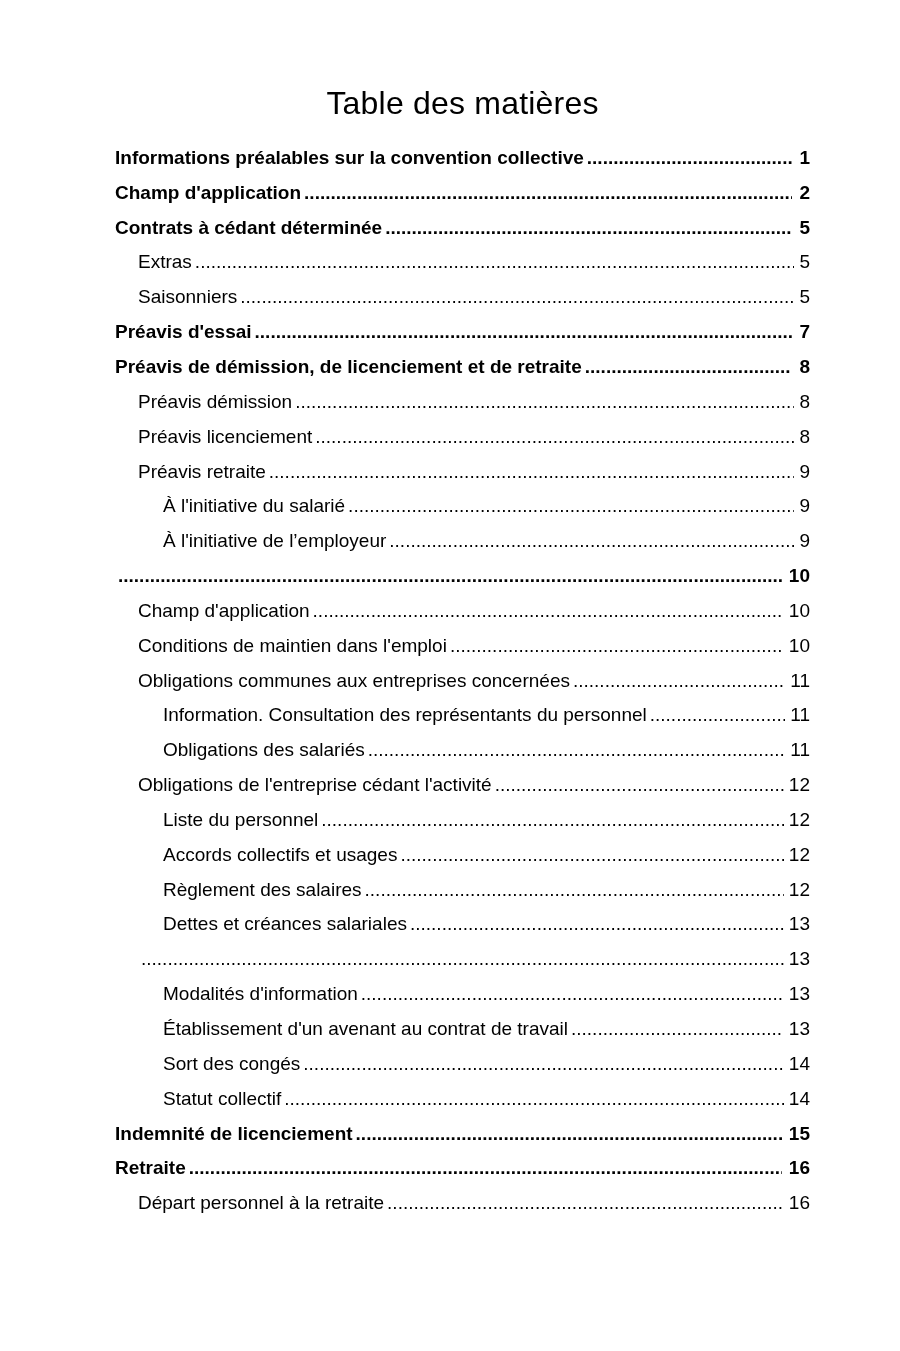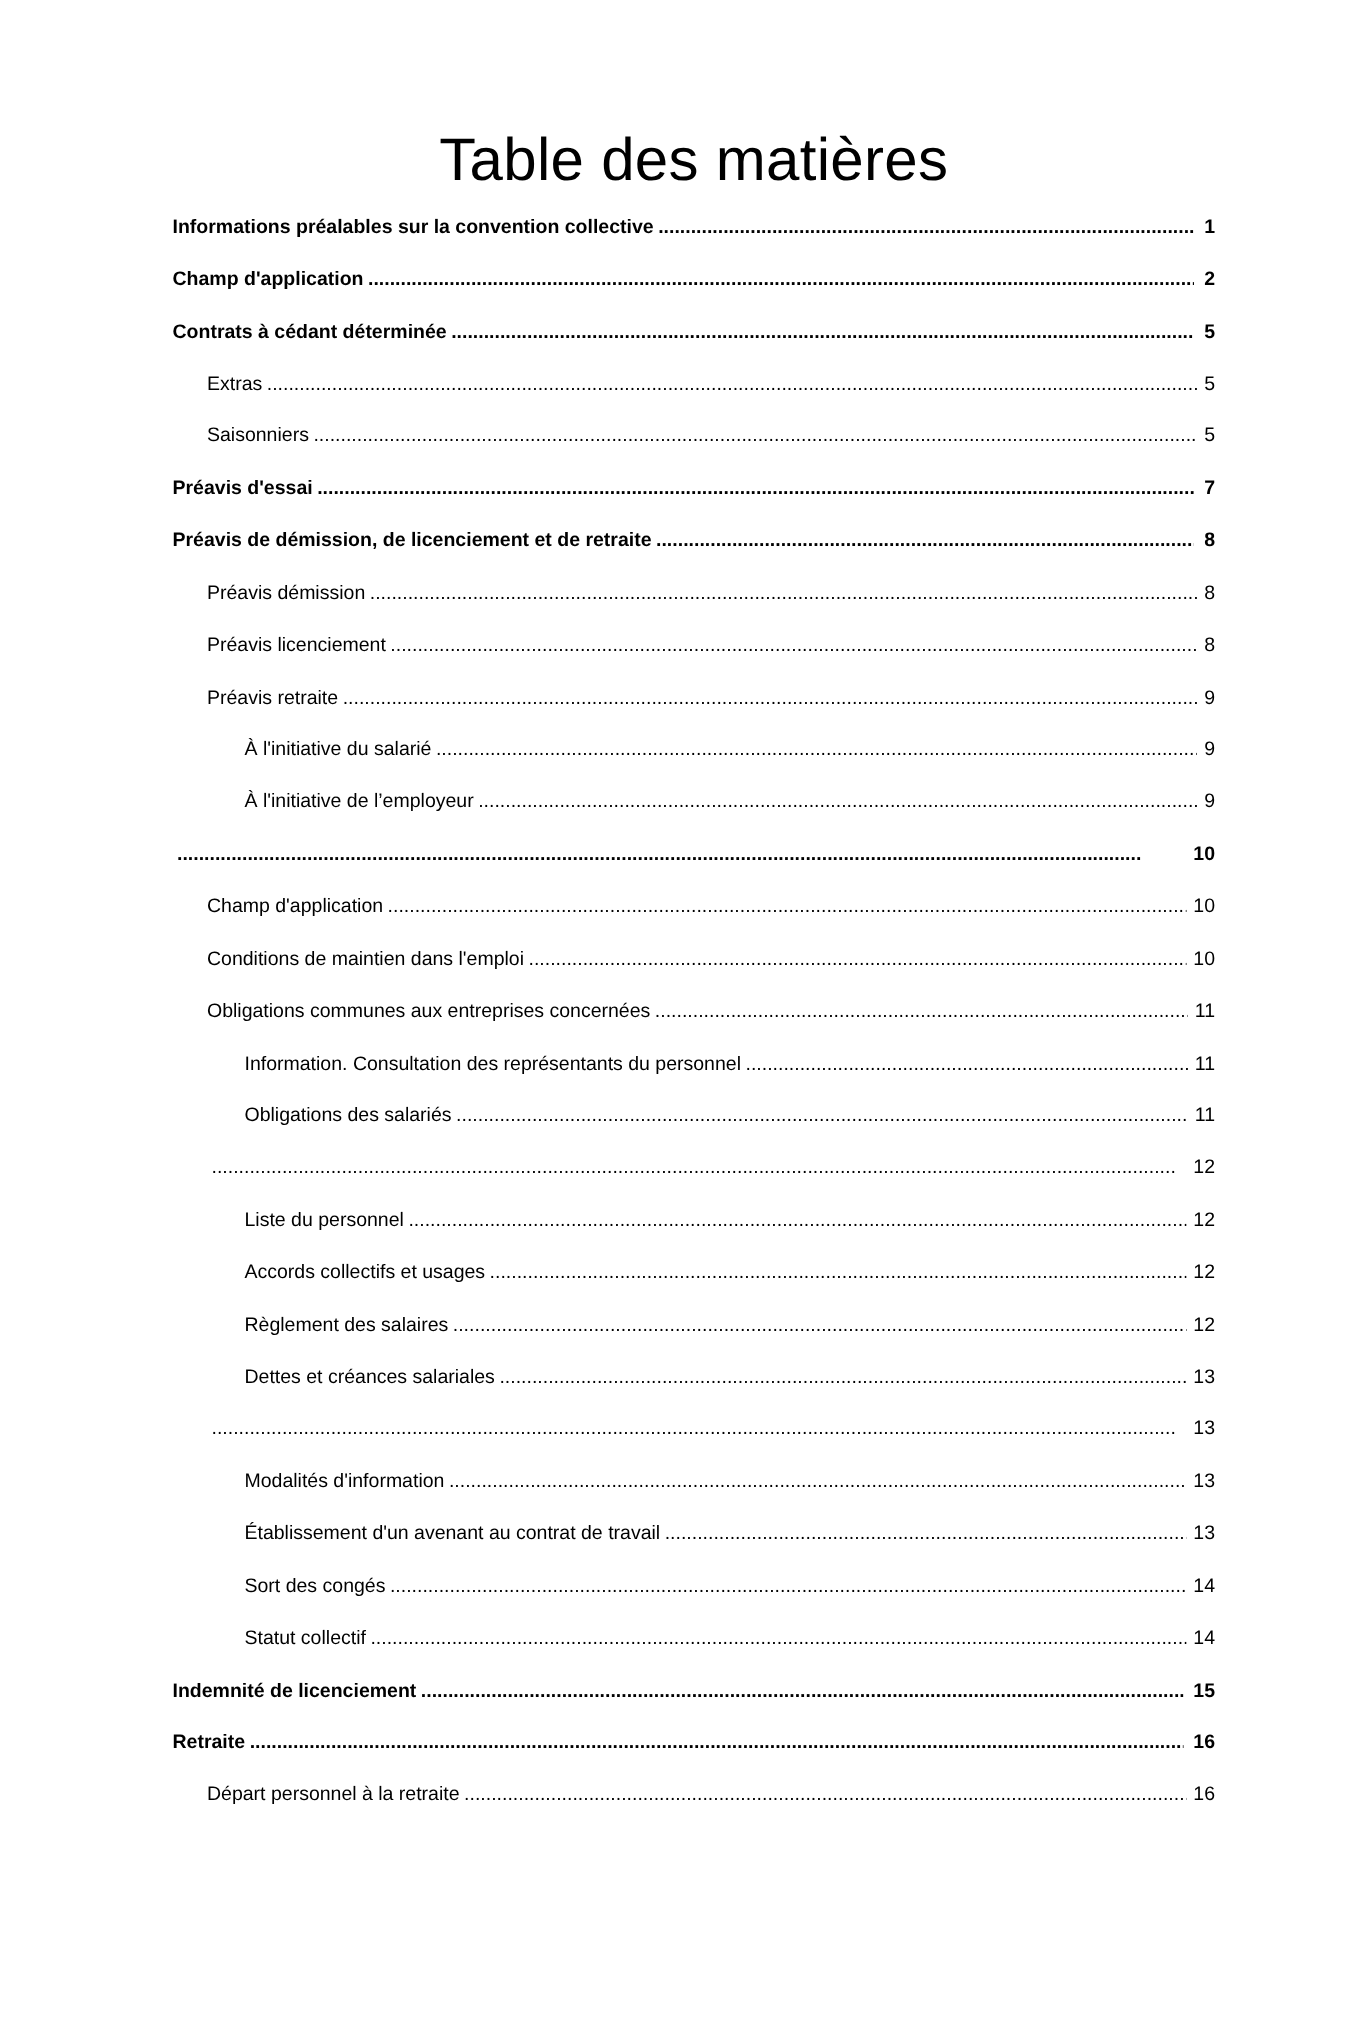--- a/index.html
+++ b/index.html
@@ -11,34 +11,35 @@
     font-family: "Liberation Sans", sans-serif;
     color: #000000;
     overflow: hidden;
   }
   .doc-title {
     position: absolute;
     top: 85px;
     left: 115px;
     width: 695px;
     text-align: center;
-    font-size: 40px;
+    font-size: 32px;
     font-weight: 400;
     letter-spacing: 0.2px;
   }
   .toc {
     position: absolute;
     top: 140px;
     left: 115px;
     width: 695px;
   }
   .toc-row {
     display: flex;
+    align-items: center;
     height: 34.85px;
-    font-size: 13px;
+    font-size: 19px;
     line-height: 21px;
   }
   .toc-row.bold { font-weight: 700; }
   .toc-row.lvl2 { padding-left: 23px; }
   .toc-row.lvl3 { padding-left: 48px; }
   .toc-label { white-space: nowrap; flex: 0 0 auto; }
   .toc-leader {
     flex: 1 1 auto;
     overflow: hidden;
     white-space: nowrap;
@@ -144,20 +145,21 @@
       <span class="toc-label">Information. Consultation des représentants du personnel</span>
       <span class="toc-leader"></span>
       <span class="toc-page">11</span>
     </div>
     <div class="toc-row lvl3">
       <span class="toc-label">Obligations des salariés</span>
       <span class="toc-leader"></span>
       <span class="toc-page">11</span>
     </div>
     <div class="toc-row lvl2">
+      <span class="toc-label">Obligations de l'entreprise cédant l'activité</span>
       <span class="toc-leader"></span>
       <span class="toc-page">12</span>
     </div>
     <div class="toc-row lvl3">
       <span class="toc-label">Liste du personnel</span>
       <span class="toc-leader"></span>
       <span class="toc-page">12</span>
     </div>
     <div class="toc-row lvl3">
       <span class="toc-label">Accords collectifs et usages</span>

